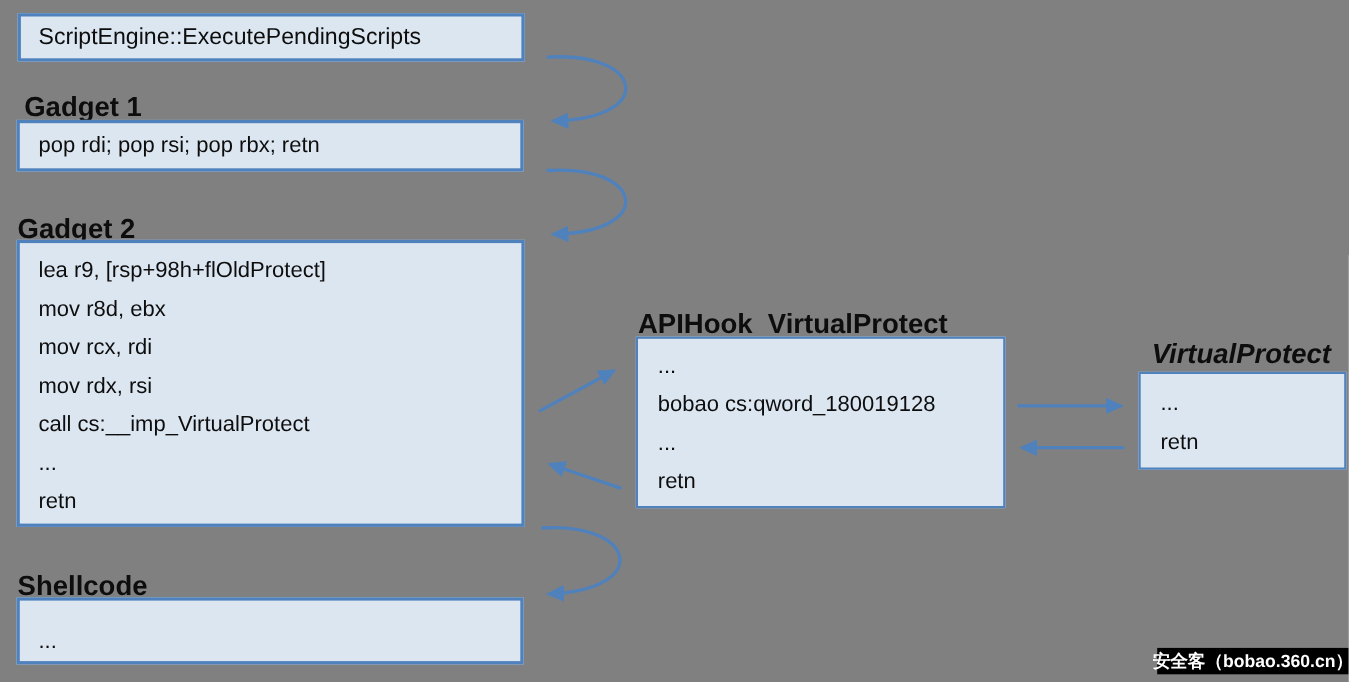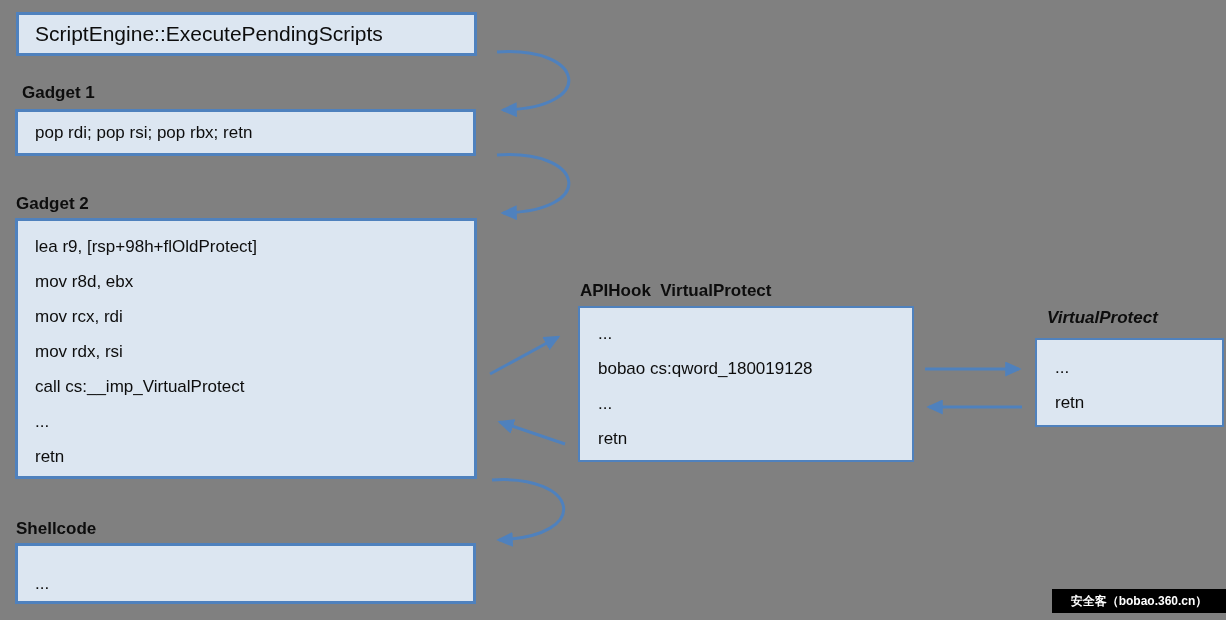--- a/index.html
+++ b/index.html
@@ -20,32 +20,32 @@
     position: absolute;
     background: var(--box-fill, #dce6f1);
     border: 3px solid var(--box-border, #4f81bd);
     box-sizing: border-box;
     color: var(--code-text, #0d0d0d);
   }
   .box.thin {
     border-width: 2px;
   }
   .code-line {
-    font-size: 17px;
+    font-size: 20px;
     line-height: 35px;
     white-space: pre;
   }
   .single-line {
     display: flex;
     align-items: center;
     font-size: 21px;
   }
   .label {
     position: absolute;
-    font-size: 17px;
+    font-size: 25px;
     font-weight: bold;
     color: var(--label-text, #0d0d0d);
     white-space: pre;
   }
   .arrow-layer {
     position: absolute;
     left: 0;
     top: 0;
     width: 1226px;
     height: 620px;
@@ -61,21 +61,21 @@
     stroke: none;
   }
   .watermark {
     position: absolute;
     left: 1052px;
     top: 589px;
     width: 174px;
     height: 24px;
     background: var(--watermark-bg, #000000);
     color: var(--watermark-text, #ffffff);
-    font-size: 12px;
+    font-size: 16px;
     font-weight: bold;
     display: flex;
     align-items: center;
     justify-content: center;
     white-space: nowrap;
   }
 </style>
 </head>
 <body>
 

